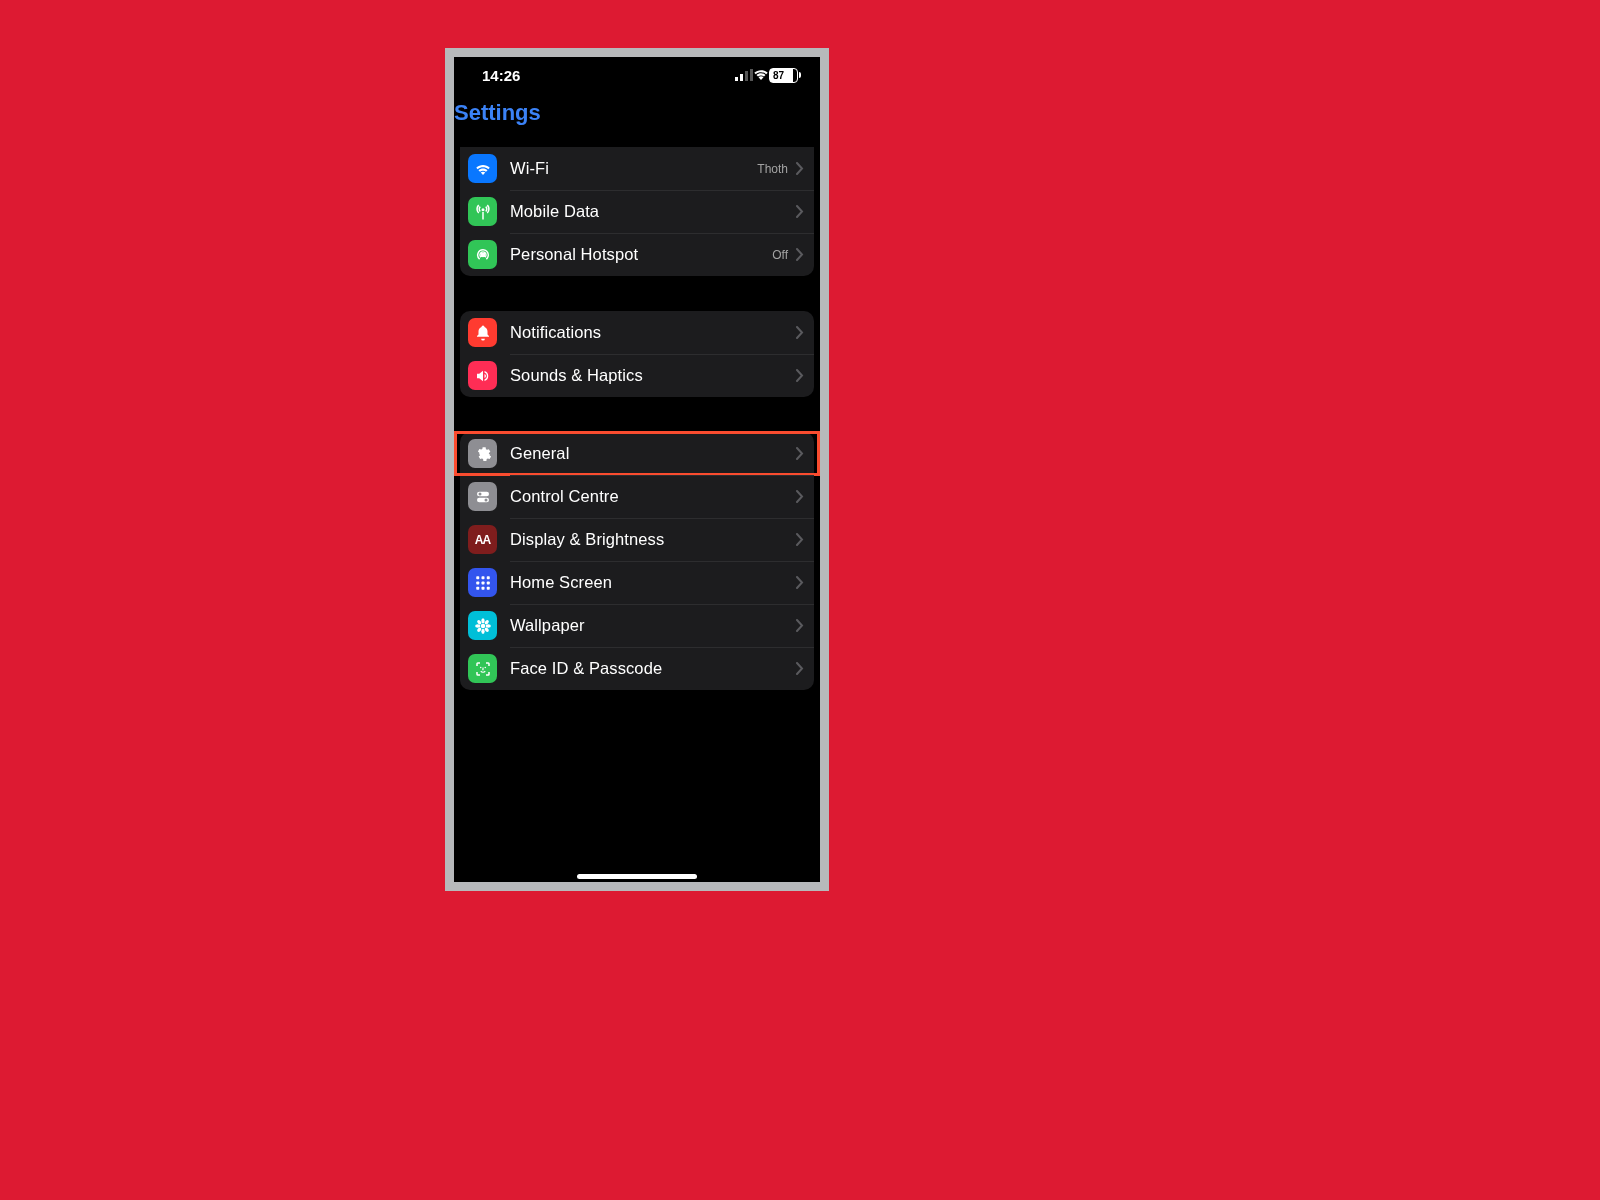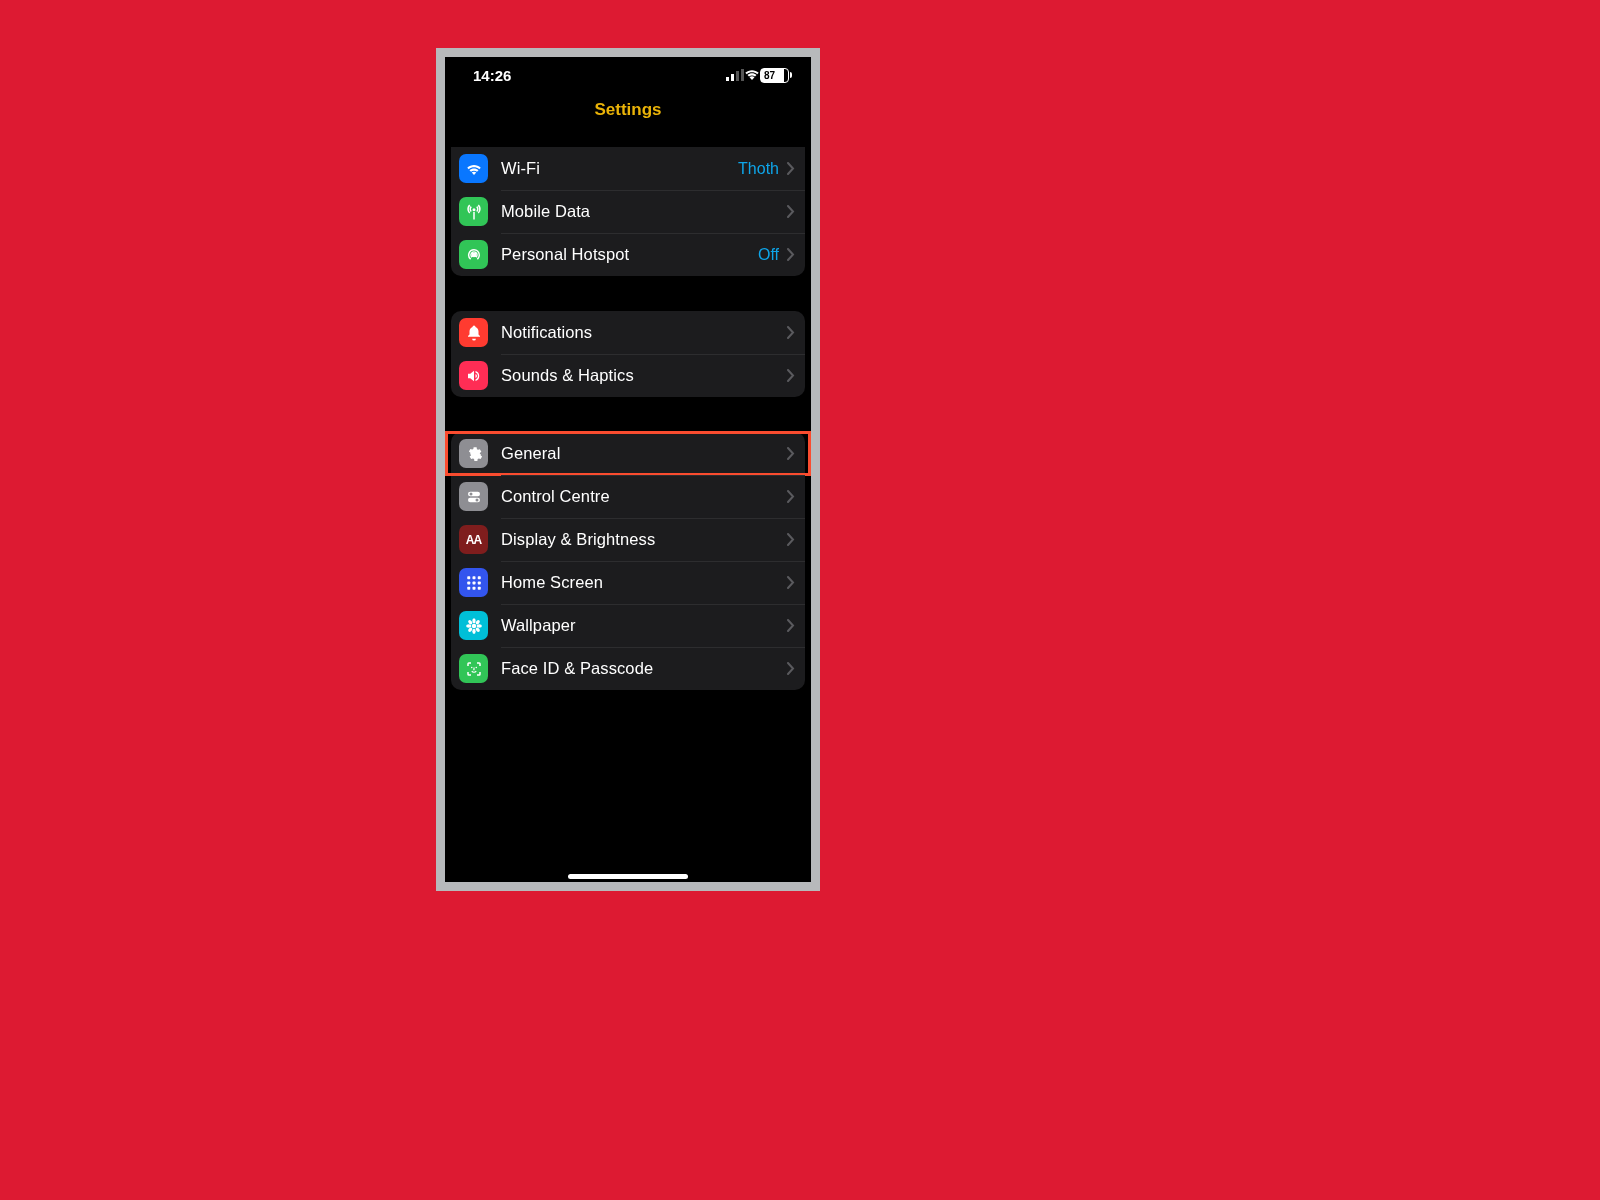--- a/index.html
+++ b/index.html
@@ -6,21 +6,21 @@
     margin: 0;
     padding: 0;
     width: 1600px;
     height: 1200px;
     background: #dd1a32;
     font-family: -apple-system, "Helvetica Neue", Arial, sans-serif;
     overflow: hidden;
   }
   .phone-frame {
     position: absolute;
-    left: 436px;
+    left: 445px;
     top: 48px;
     width: 384px;
     height: 843px;
     background: #b7b9bb;
     padding: 9px;
     box-sizing: border-box;
   }
   .screen {
     width: 100%;
     height: 100%;
@@ -60,24 +60,24 @@
     content: "";
     position: absolute;
     right: -4px;
     top: 3px;
     width: 2px;
     height: 6px;
     background: #fff;
     border-radius: 0 2px 2px 0;
   }
   .nav-title {
-    text-align: center;
-    color: #eab308;
+    text-align: left;
+    color: #3b82f6;
     font-weight: 700;
-    font-size: 17px;
+    font-size: 22px;
     padding: 7px 0 10px;
   }
   .scroll-area {
     position: absolute;
     top: 90px;
     bottom: 0;
     left: 0;
     right: 0;
     overflow: hidden;
   }
@@ -118,22 +118,22 @@
   }
   .icon-box svg { width: 18px; height: 18px; }
   .row-label {
     flex: 1;
     color: #fff;
     font-size: 16.5px;
     padding-left: 13px;
     letter-spacing: 0.1px;
   }
   .row-value {
-    color: #0ea5e9;
-    font-size: 16px;
+    color: #a3a3a3;
+    font-size: 12px;
     padding-right: 4px;
   }
   .chevron {
     color: #5a5a5e;
     padding: 0 10px 0 4px;
     display: flex;
     align-items: center;
   }
   .chevron svg { width: 8px; height: 13px; }
   .highlight-box {

